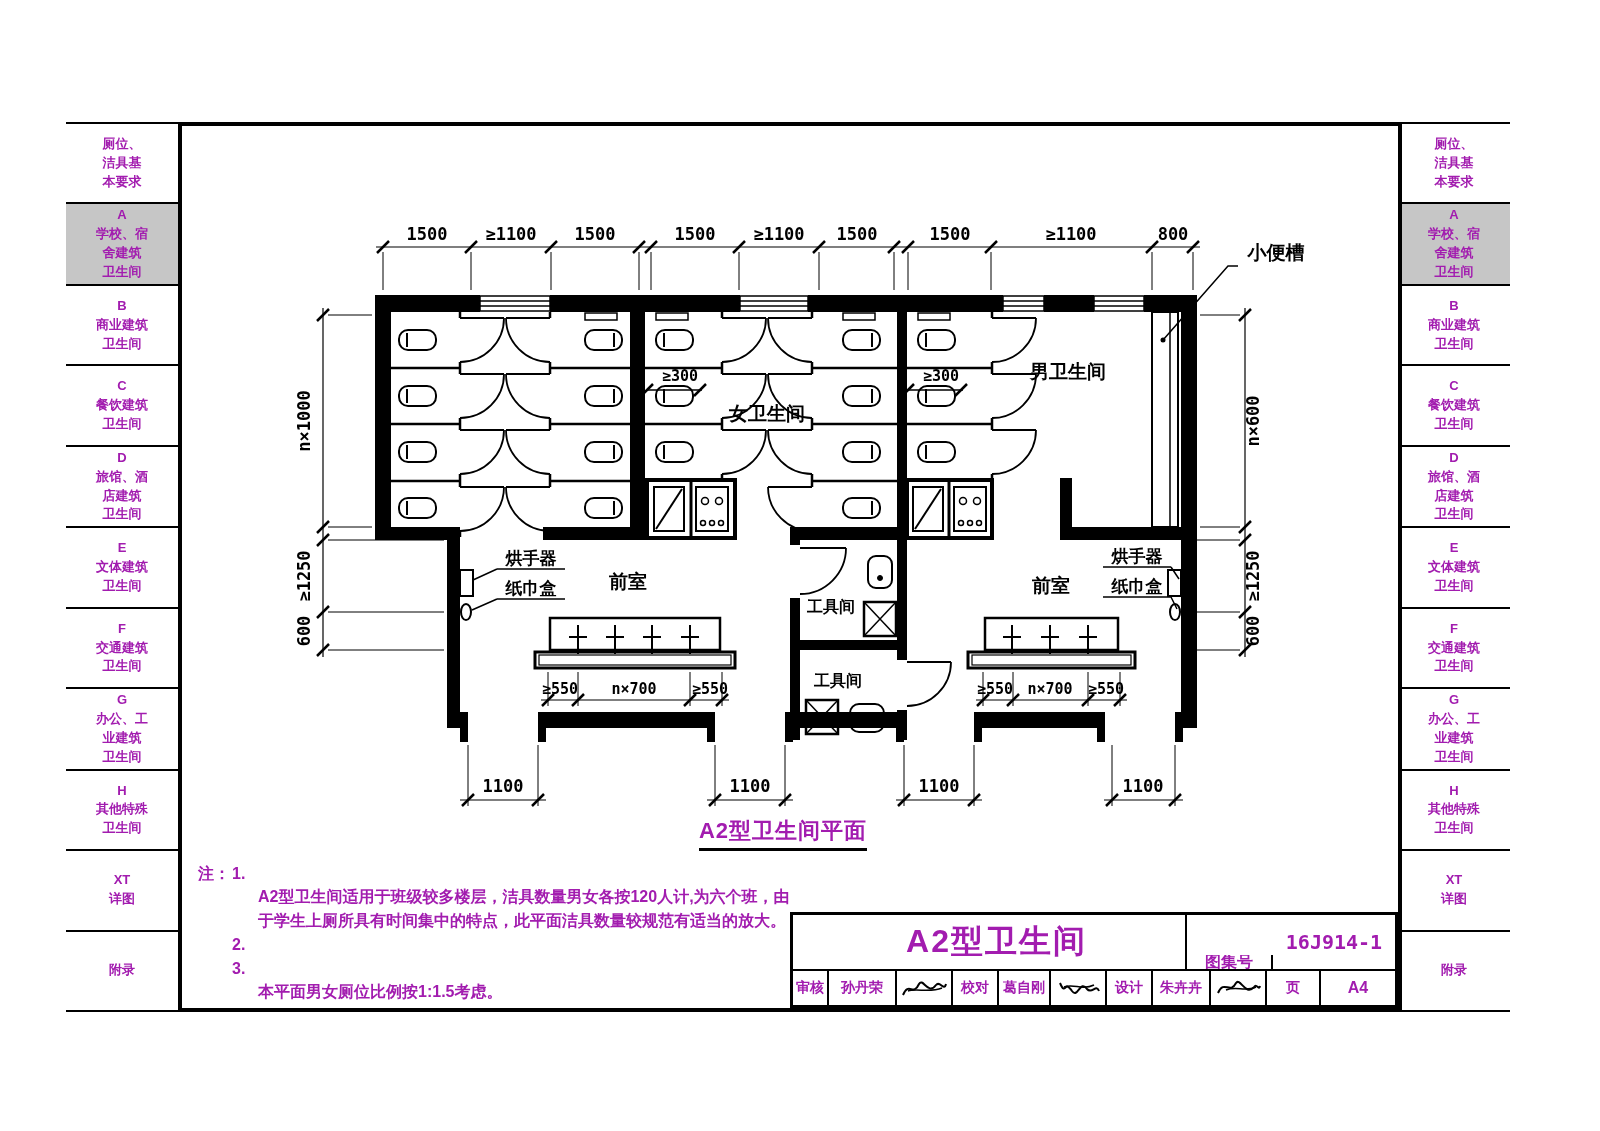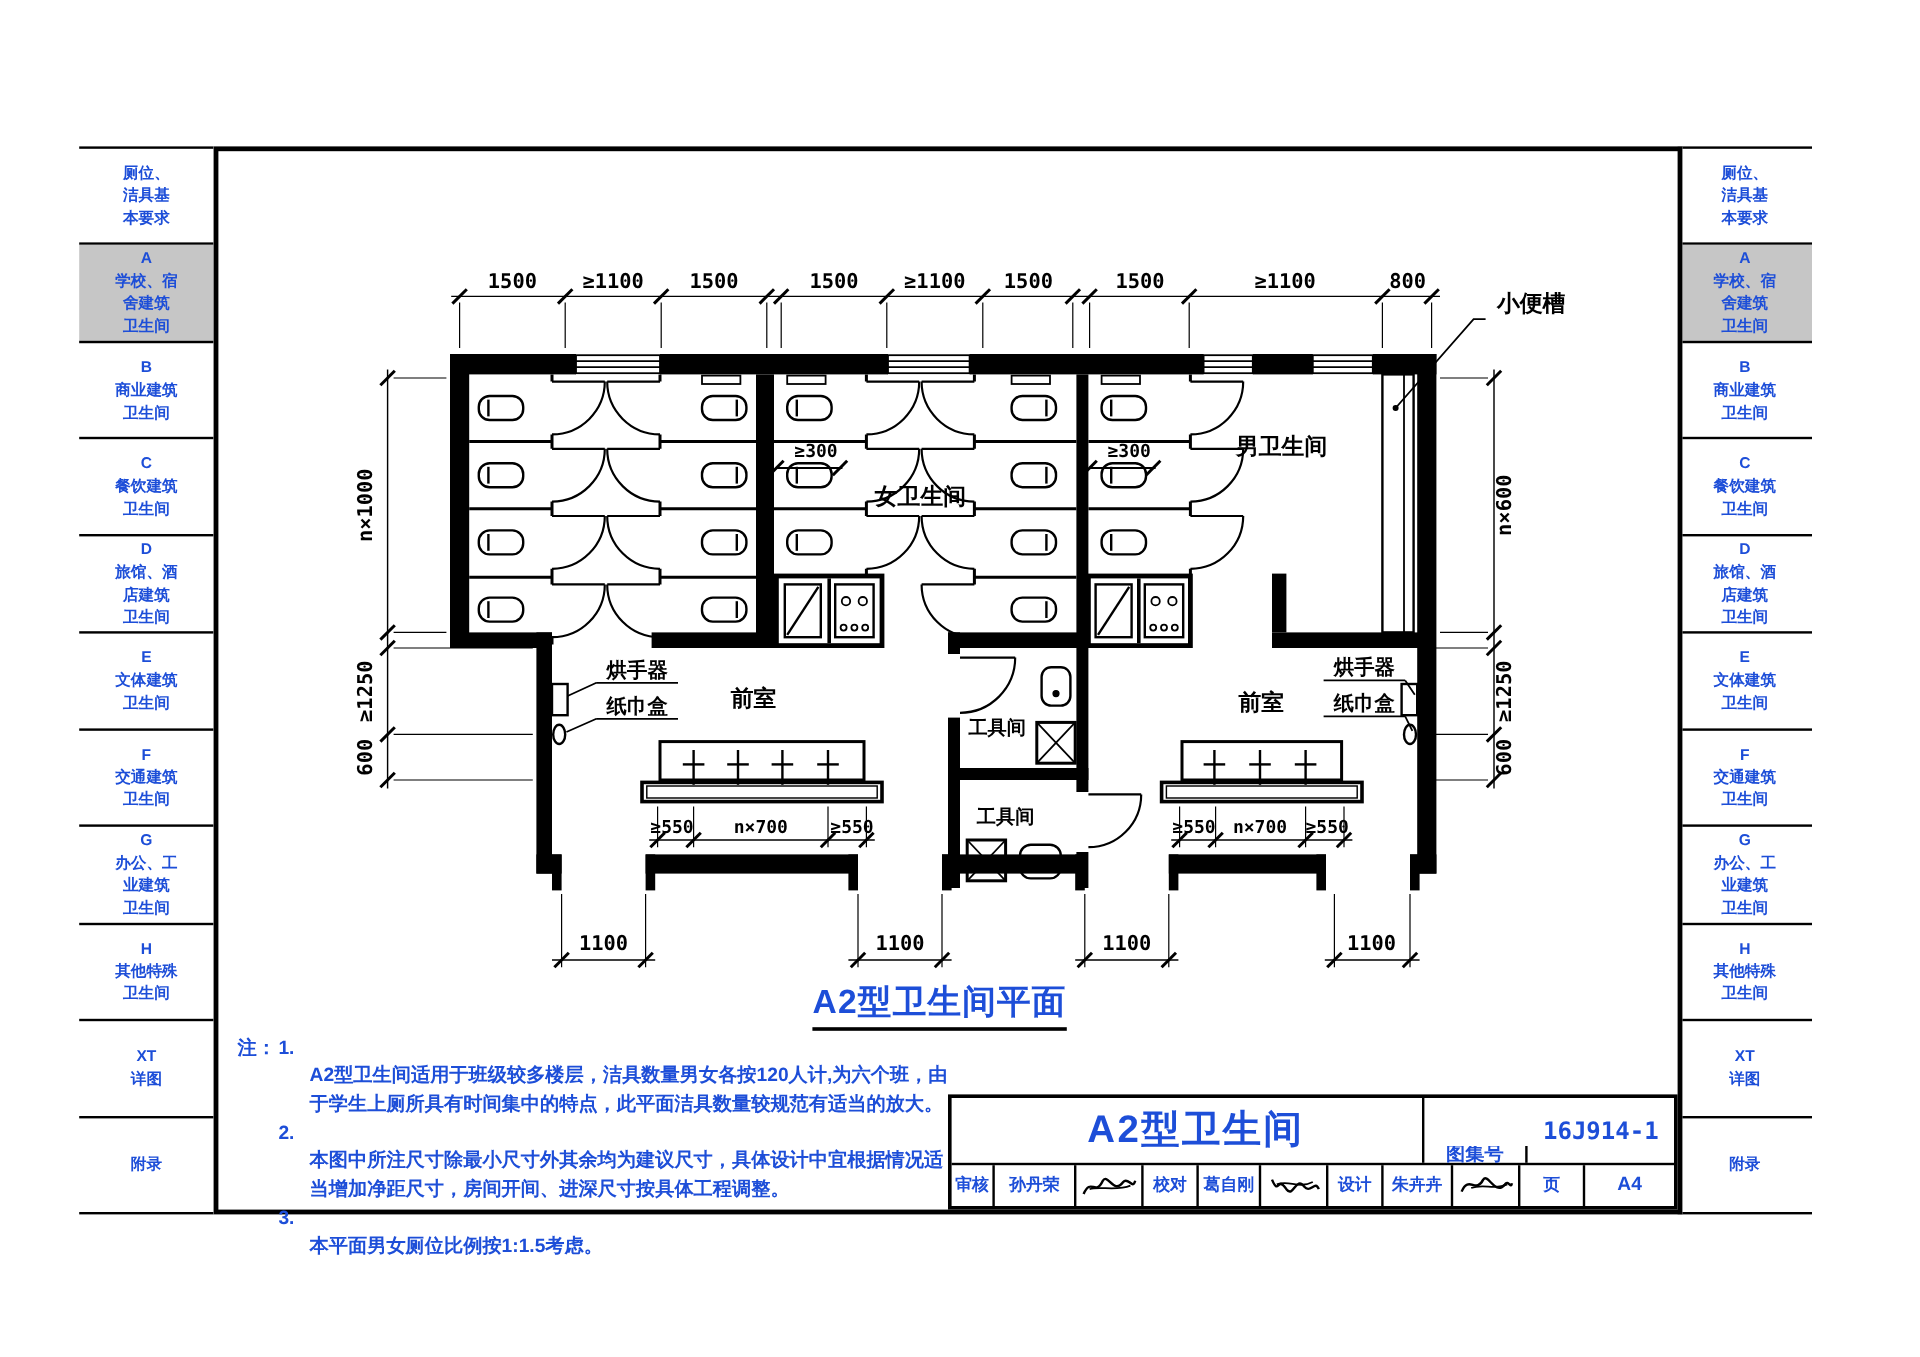--- a/index.html
+++ b/index.html
@@ -1,36 +1,36 @@
 <!DOCTYPE html>
 <html><head>
 <meta charset="utf-8">
 <style>
   html,body{margin:0;padding:0;background:#ffffff;}
   .sheet{position:relative;width:1600px;height:1131px;background:#fff;
-         font-family:"Liberation Sans",sans-serif;color:#1d4ed8;overflow:hidden;}
+         font-family:"Liberation Sans",sans-serif;color:#a21caf;overflow:hidden;}
   
   .frame{position:absolute;left:178px;top:122px;width:1216px;height:882px;
          border:4px solid #000;background:#fff;}
   
   .tabs{position:absolute;top:122px;width:112px;height:890px;display:flex;flex-direction:column;}
   .tabs.left{left:66px;}
   .tabs.right{left:1398px;}
   .tab{flex:1;display:flex;align-items:center;justify-content:center;text-align:center;
        border-bottom:2px solid #000;font-size:13px;font-weight:bold;line-height:1.45;
        white-space:pre-line;padding:2px 4px;box-sizing:border-box;}
   .tab:first-child{border-top:2px solid #000;}
   .tab.active{background:#c6c6c6;}
   
   .plan-svg{position:absolute;left:285px;top:200px;width:1045px;height:615px;}
   svg text{font-family:"DejaVu Sans Mono","Liberation Mono",monospace;font-weight:bold;fill:#000;}
   svg text.cn{font-family:"Liberation Sans",sans-serif;font-weight:bold;}
   
   .plan-title{position:absolute;left:600px;top:816px;width:366px;text-align:center;}
-  .plan-title span{display:inline-block;font-size:28px;font-weight:bold;
+  .plan-title span{display:inline-block;font-size:22px;font-weight:bold;
                    border-bottom:3px solid #000;padding-bottom:2px;letter-spacing:1px;}
   
   .notes{position:absolute;left:198px;top:862px;width:596px;font-size:16px;font-weight:bold;line-height:1.5;}
   .notes .row{display:flex;}
   .notes .prefix{width:34px;flex:none;}
   .notes .no{width:26px;flex:none;}
   .notes .indent{width:34px;flex:none;}
   .notes .txt{flex:1;margin-top:23px;}
   
   .tblock{position:absolute;left:790px;top:912px;width:608px;height:96px;
@@ -443,21 +443,20 @@
 
   <div class="notes">
     <div class="row">
       <span class="prefix">注：</span>
       <span class="no">1.</span>
       <div class="txt">A2型卫生间适用于班级较多楼层，洁具数量男女各按120人计,为六个班，由于学生上厕所具有时间集中的特点，此平面洁具数量较规范有适当的放大。</div>
     </div>
     <div class="row">
       <span class="indent"></span>
       <span class="no">2.</span>
-      <div class="txt">本图中所注尺寸除最小尺寸外其余均为建议尺寸，具体设计中宜根据情况适当增加净距尺寸，房间开间、进深尺寸按具体工程调整。</div>
     </div>
     <div class="row">
       <span class="indent"></span>
       <span class="no">3.</span>
       <div class="txt">本平面男女厕位比例按1:1.5考虑。</div>
     </div>
   </div>
 
   <div class="tblock">
     <div class="tb-row top">

